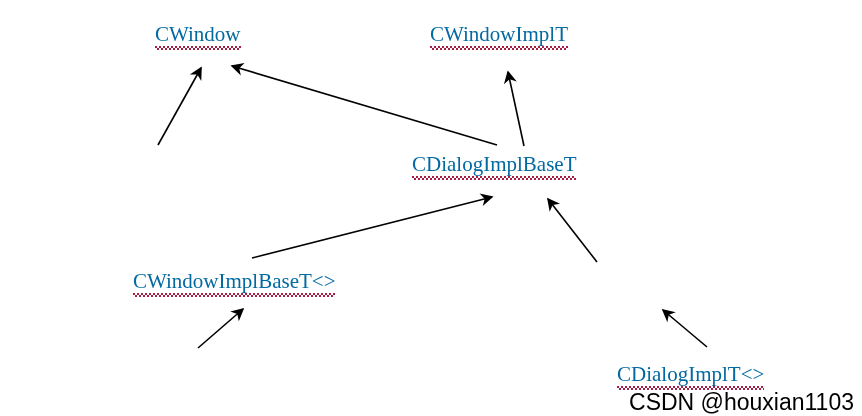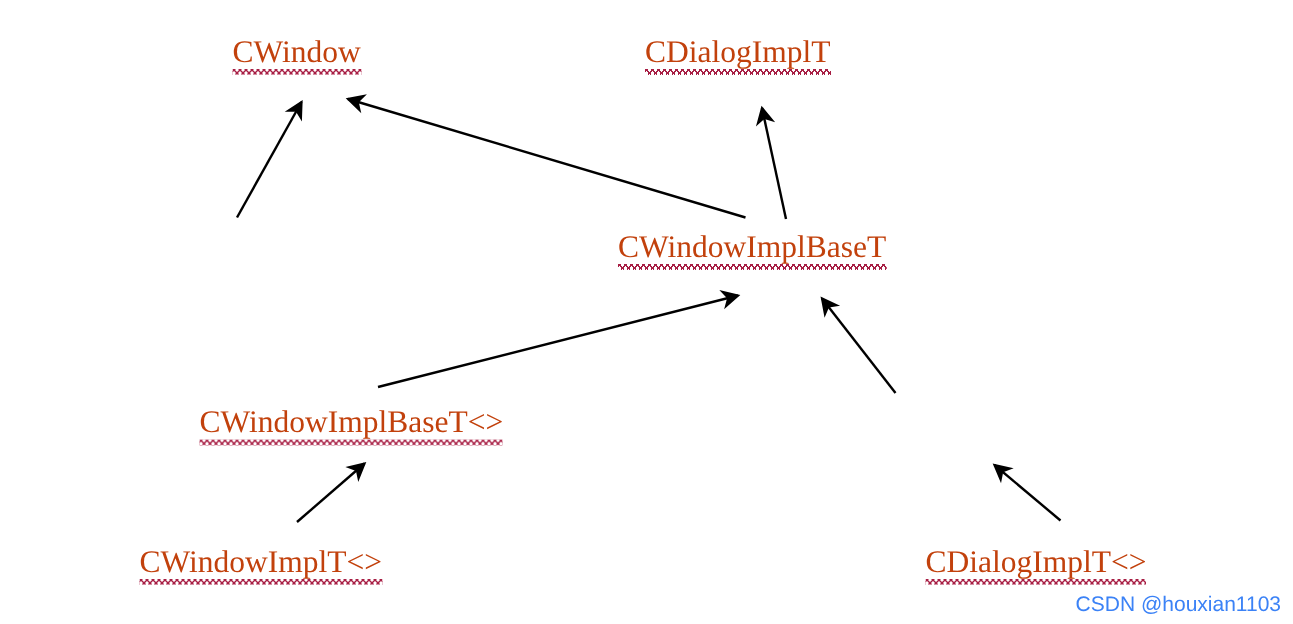--- a/index.html
+++ b/index.html
@@ -19,21 +19,21 @@
   #arrow-layer {
     position: absolute;
     left: 0;
     top: 0;
     width: 862px;
     height: 416px;
   }
   .node {
     position: absolute;
     white-space: nowrap;
-    color: #c2410c;
+    color: #0369a1;
     font-family: "Liberation Serif", "DejaVu Serif", serif;
     font-size: 21px;
     line-height: 24px;
     letter-spacing: 0px;
     z-index: 3;
   }
   .node .label {
     display: inline-block;
     position: relative;
     padding-bottom: 4px;
@@ -51,23 +51,23 @@
       linear-gradient(-45deg, transparent 45%, #a3123a 45%, #a3123a 62%, transparent 62%);
     background-size: 4px 4px;
     background-repeat: repeat-x;
     background-position: 0 0, 2px 0;
     opacity: 0.95;
   }
   .watermark {
     position: absolute;
     right: 8px;
     bottom: 4px;
-    color: #3b82f6;
+    color: #000000;
     font-family: "Liberation Sans", "DejaVu Sans", sans-serif;
-    font-size: 14px;
+    font-size: 23px;
     line-height: 20px;
     white-space: nowrap;
     z-index: 4;
   }
 </style>
 </head>
 <body>
 
 <div id="canvas">
 
@@ -85,30 +85,27 @@
         <line x1="597" y1="262" x2="548" y2="199" stroke="#000000" stroke-width="1.6" marker-end="url(#uml-arrowhead)"></line>
         <line x1="198" y1="348" x2="243" y2="309" stroke="#000000" stroke-width="1.6" marker-end="url(#uml-arrowhead)"></line>
         <line x1="707" y1="347" x2="663" y2="310" stroke="#000000" stroke-width="1.6" marker-end="url(#uml-arrowhead)"></line>
       </g>
   </svg>
 
   <div class="node" style="left: 155px; top: 22px;">
     <span class="label">CWindow</span>
   </div>
   <div class="node" style="left: 430px; top: 22px;">
-    <span class="label">CDialogImplT</span>
+    <span class="label">CWindowImplT</span>
   </div>
   <div class="node" style="left: 412px; top: 152px;">
-    <span class="label">CWindowImplBaseT</span>
+    <span class="label">CDialogImplBaseT</span>
   </div>
   <div class="node" style="left: 133px; top: 269px;">
     <span class="label">CWindowImplBaseT&lt;&gt;</span>
-  </div>
-  <div class="node" style="left: 93px; top: 362px;">
-    <span class="label">CWindowImplT&lt;&gt;</span>
   </div>
   <div class="node" style="left: 617px; top: 362px; font-family: Liberation Serif, serif;">
     <span class="label">CDialogImplT&lt;&gt;</span>
   </div>
 
   <div class="watermark">CSDN @houxian1103</div>
 
 </div>
 
 </body></html>

